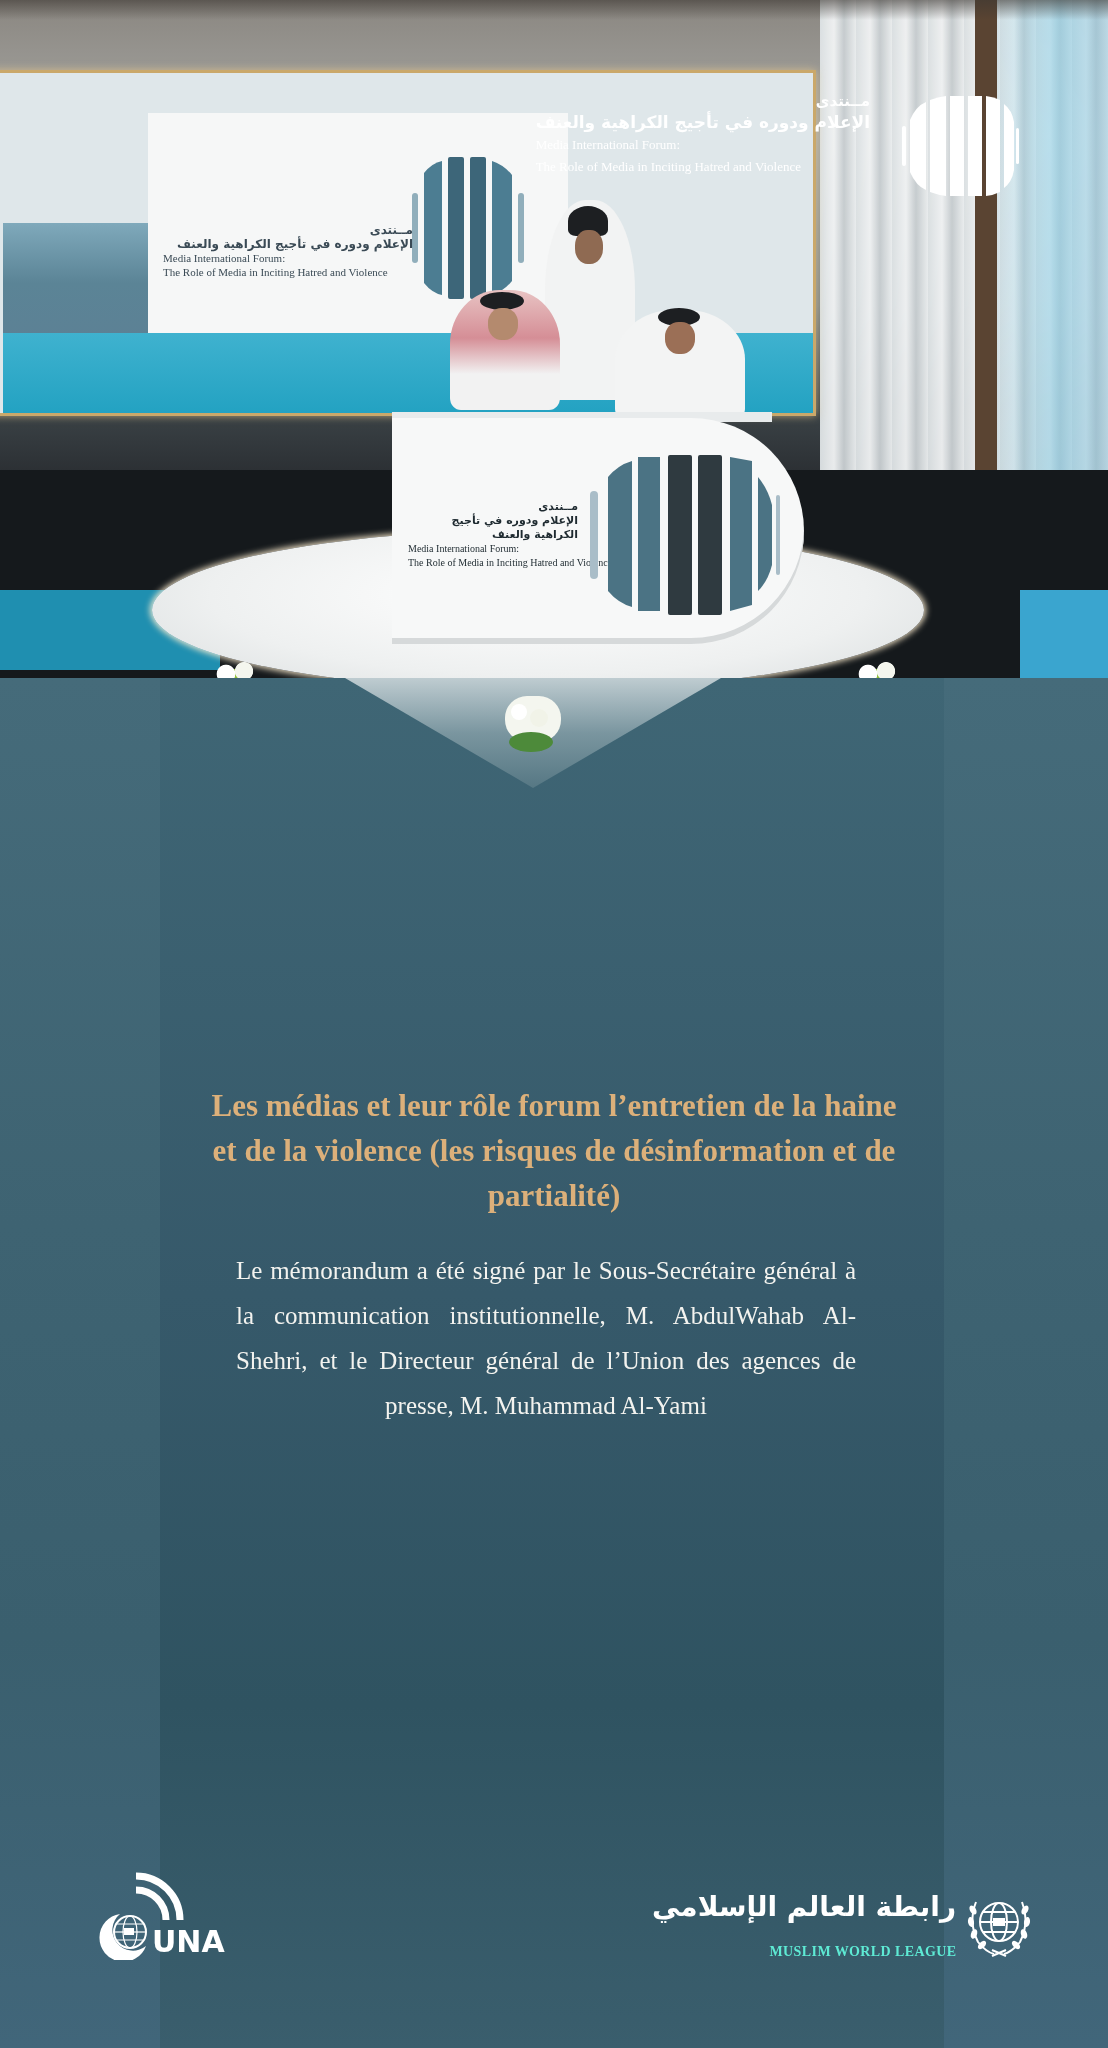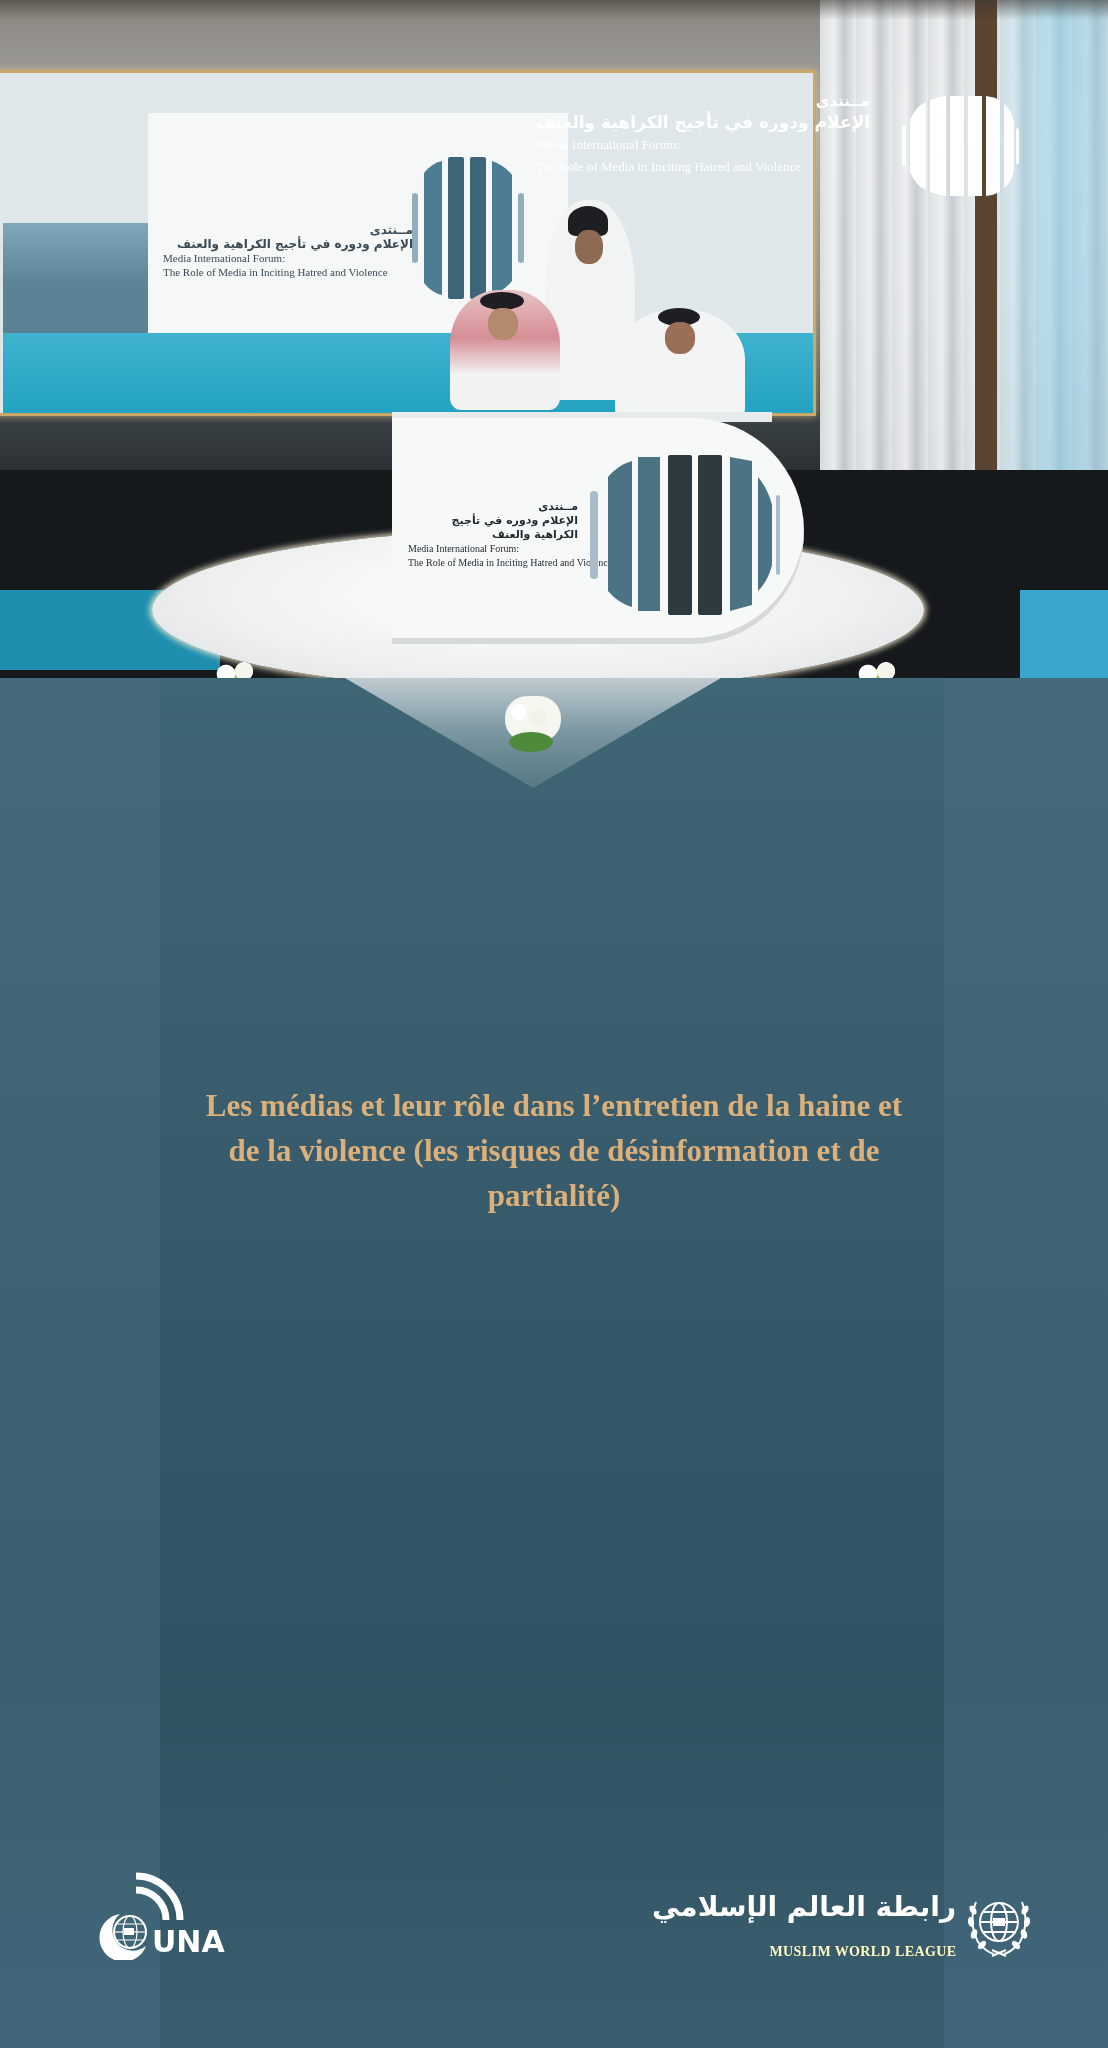--- a/index.html
+++ b/index.html
@@ -67,21 +67,21 @@
   .body1, .body2 { position:absolute; left:236px; width:620px; color:#f3f3ef; font-size:25px; line-height:45px;
     text-align:justify; text-align-last:center; }
   .body1 { top:1248px; }
   .body2 { top:1515px; }
 
   
   .una-logo { position:absolute; left:96px; top:1872px; width:144px; height:88px; }
   .mwl-logo { position:absolute; left:766px; top:1888px; width:270px; height:80px; }
   .mwl-ar { position:absolute; left:0; top:2px; width:190px; text-align:center; color:#fff;
     font-family:"DejaVu Sans", sans-serif; font-size:28px; font-weight:bold; direction:rtl; white-space:nowrap; letter-spacing:-1px; }
-  .mwl-en { position:absolute; left:2px; top:56px; width:190px; text-align:center; color:#fef9c3;
+  .mwl-en { position:absolute; left:2px; top:56px; width:190px; text-align:center; color:#5eead4;
     font-family:"Liberation Serif", serif; font-size:14px; font-weight:bold; letter-spacing:.4px; white-space:nowrap; }
   .mwl-emblem { position:absolute; left:198px; top:0; width:70px; height:72px; }
 </style>
 </head>
 <body>
 
 <div class="page">
 
   <div class="photo">
     <div class="curtain-right"></div>
@@ -183,21 +183,22 @@
         <stop offset="1" stop-color="#5e7e89"></stop>
       </linearGradient>
     </defs>
     <polygon points="10,0 386,0 198,110" fill="url(#ng)" opacity=".75"></polygon>
     <rect x="170" y="18" width="56" height="46" rx="22" fill="#f4f6ef"></rect>
     <circle cx="184" cy="34" r="8" fill="#ffffff"></circle>
     <circle cx="204" cy="40" r="9" fill="#f1f3e8"></circle>
     <ellipse cx="196" cy="64" rx="22" ry="10" fill="#4d8a3a"></ellipse>
   </svg>
 
-  <div class="headline">Les médias et leur rôle dans l’entretien de la haine et de la violence (les risques de désinformation et de partialité)</div>
+  <div class="headline">Les médias et leur rôle forum l’entretien de la haine et de la violence (les risques de désinformation et de partialité)</div>
+  <div class="body1">Le mémorandum a été signé par le Sous-Secrétaire général à la communication institutionnelle, M. AbdulWahab Al-Shehri, et le Directeur général de l’Union des agences de presse, M. Muhammad Al-Yami</div>
 
   <svg class="una-logo" viewBox="0 0 144 88">
     <g>
       <path d="M40 18 A30 30 0 0 1 70 48" stroke="#fff" stroke-width="7" fill="none"></path>
       <path d="M40 4 A44 44 0 0 1 84 48" stroke="#fff" stroke-width="7" fill="none"></path>
       <path d="M24 42 A24 24 0 1 0 50 74 A18 18 0 1 1 24 42 Z" fill="#fff"></path>
       <circle cx="34" cy="60" r="16" fill="none" stroke="#fff" stroke-width="2"></circle>
       <ellipse cx="34" cy="60" rx="7" ry="16" fill="none" stroke="#fff" stroke-width="1.2"></ellipse>
       <line x1="18" y1="60" x2="50" y2="60" stroke="#fff" stroke-width="1.2"></line>
       <line x1="21" y1="52" x2="47" y2="52" stroke="#fff" stroke-width="1"></line>

